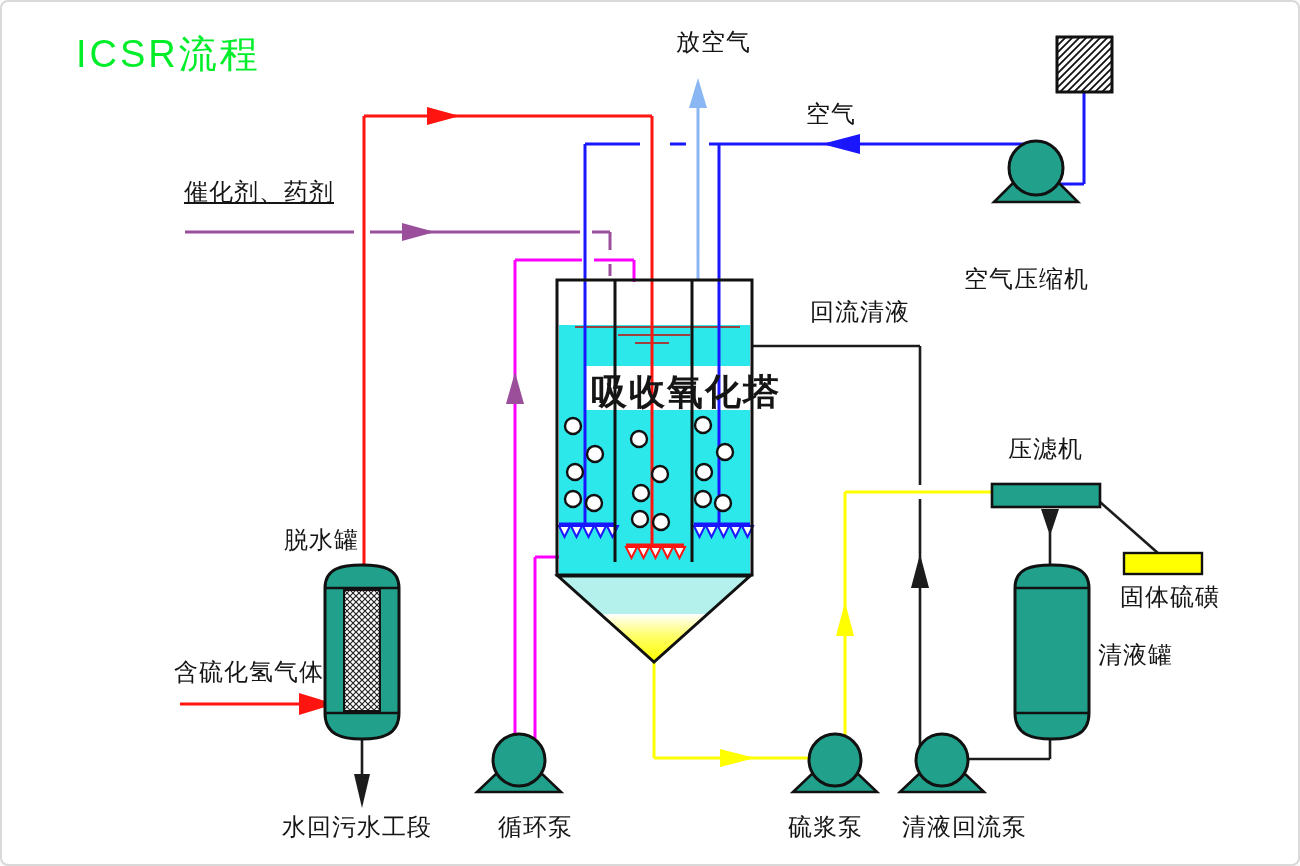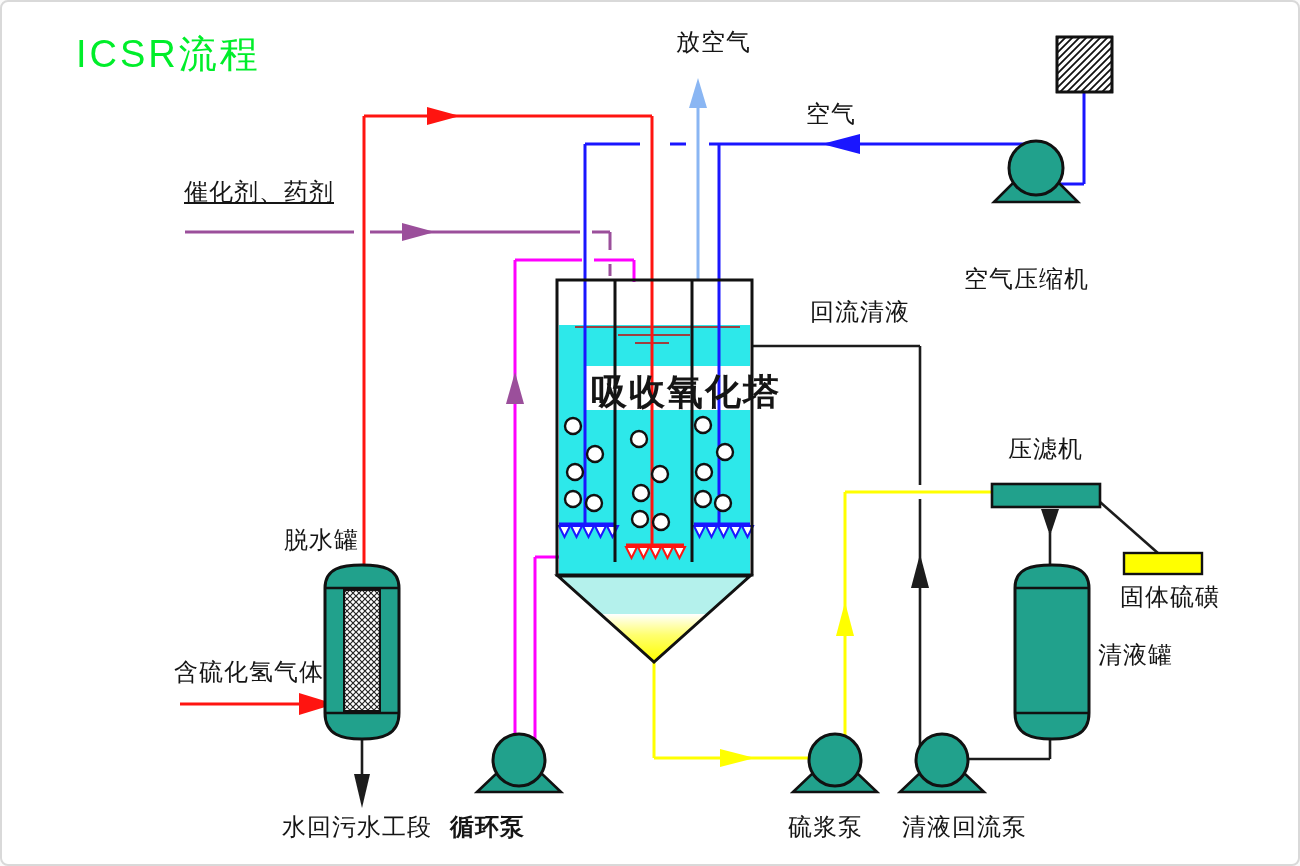--- a/index.html
+++ b/index.html
@@ -236,16 +236,16 @@
   <div class="lbl" style="left:962px;top:215px;margin-top:48px;">空气压缩机</div>
   <div class="lbl" style="left:182px;top:176px;text-decoration:underline;">催化剂、药剂</div>
   <div class="lbl" style="left:808px;top:296px;">回流清液</div>
   <div class="lbl lbl-tower" style="left:589px;top:368px;">吸收氧化塔</div>
   <div class="lbl" style="left:1006px;top:433px;text-align:right;">压滤机</div>
   <div class="lbl" style="left:1118px;top:581px;">固体硫磺</div>
   <div class="lbl" style="left:1096px;top:639px;">清液罐</div>
   <div class="lbl" style="left:282px;top:524px;">脱水罐</div>
   <div class="lbl" style="left:172px;top:656px;">含硫化氢气体</div>
   <div class="lbl" style="left:280px;top:811px;text-align:center;">水回污水工段</div>
-  <div class="lbl" style="left:448px;top:811px;font-weight:bold;">循环泵</div>
+  <div class="lbl" style="left:496px;top:811px;">循环泵</div>
   <div class="lbl" style="left:786px;top:811px;">硫浆泵</div>
   <div class="lbl" style="left:900px;top:811px;">清液回流泵</div>
 </div>
 
 </body></html>

